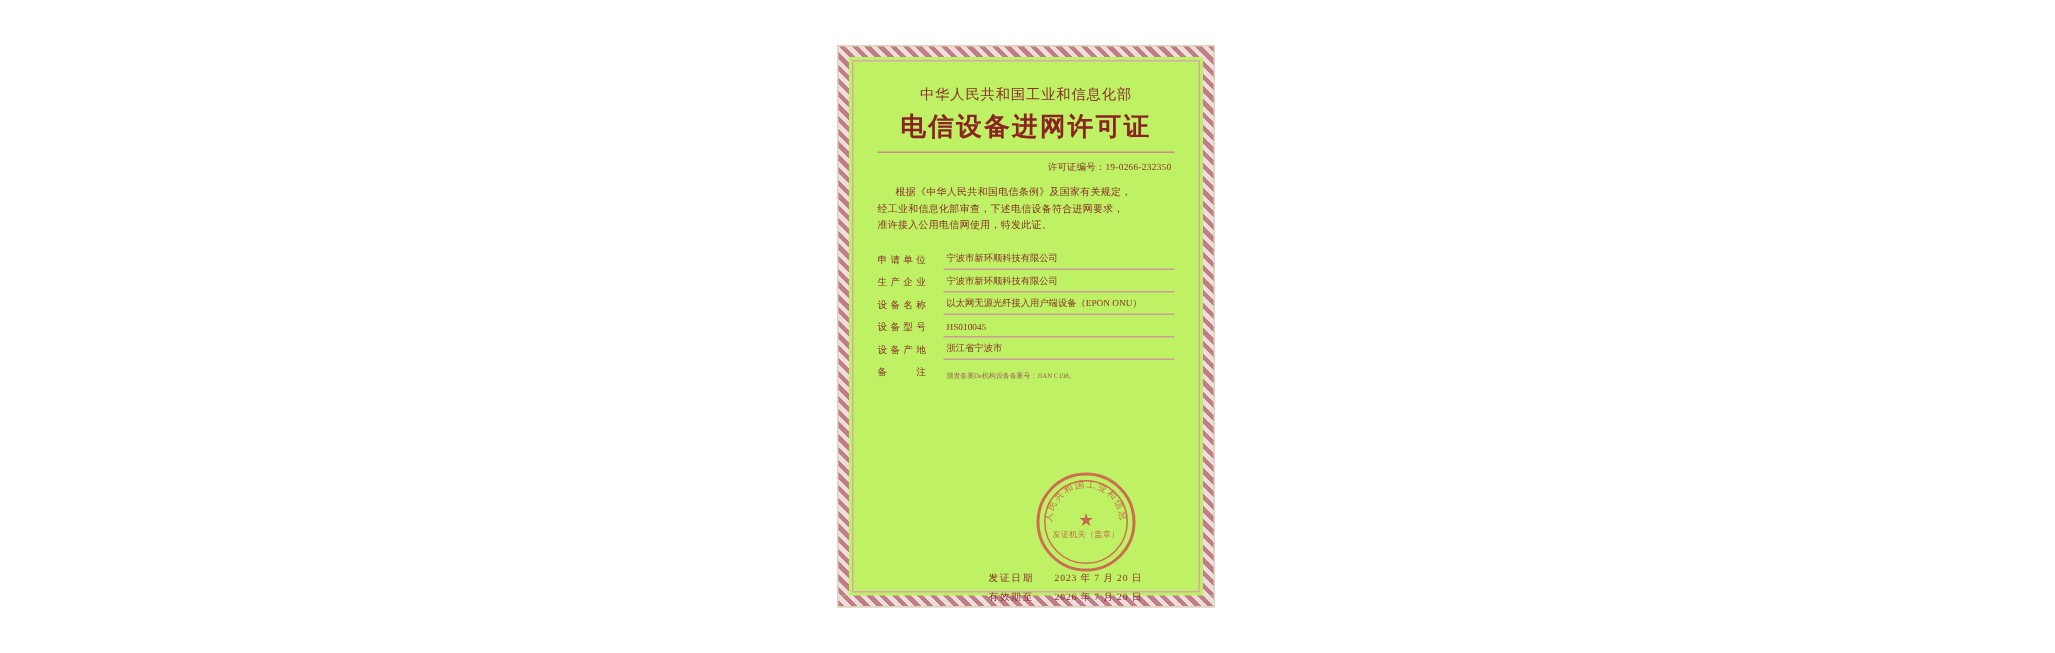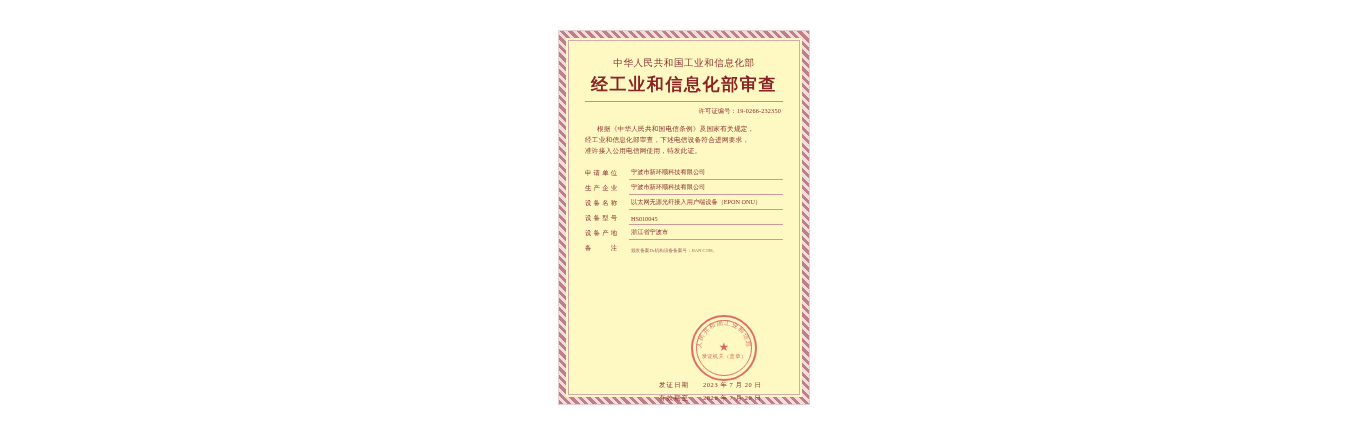--- a/index.html
+++ b/index.html
@@ -21,21 +21,21 @@
     height: 435px;
     background: #ffffff;
   }
   
   .cert {
     position: absolute;
     left: 558px;
     top: 30px;
     width: 252px;
     height: 375px;
-    background: #fef9c3;
+    background: #bef264;
     box-sizing: border-box;
     border: 1px solid #e3cfd0;
   }
   .cert-border-outer {
     position: absolute;
     inset: 0;
     box-sizing: border-box;
     border: 7px solid #c9878b;
     border-image: repeating-linear-gradient(
         45deg,
@@ -203,21 +203,21 @@
 
 <div id="stage">
 
   <div class="cert">
     <div class="cert-border-outer"></div>
     <div class="cert-border-inner"></div>
 
     <div class="cert-inner">
 
       <div class="title-sm">中华人民共和国工业和信息化部</div>
-      <div class="title-lg">经工业和信息化部审查</div>
+      <div class="title-lg">电信设备进网许可证</div>
       <div class="rule"></div>
 
       <div class="license-no">
         <span>许可证编号：</span><span>19-0266-232350</span>
       </div>
 
       <div class="para">
         <div><span class="indent"></span><span>根据《中华人民共和国电信条例》及国家有关规定，</span></div>
         <div><span>经工业和信息化部审查，下述电信设备符合进网要求，</span></div>
         <div><span>准许接入公用电信网使用，特发此证。</span></div>

